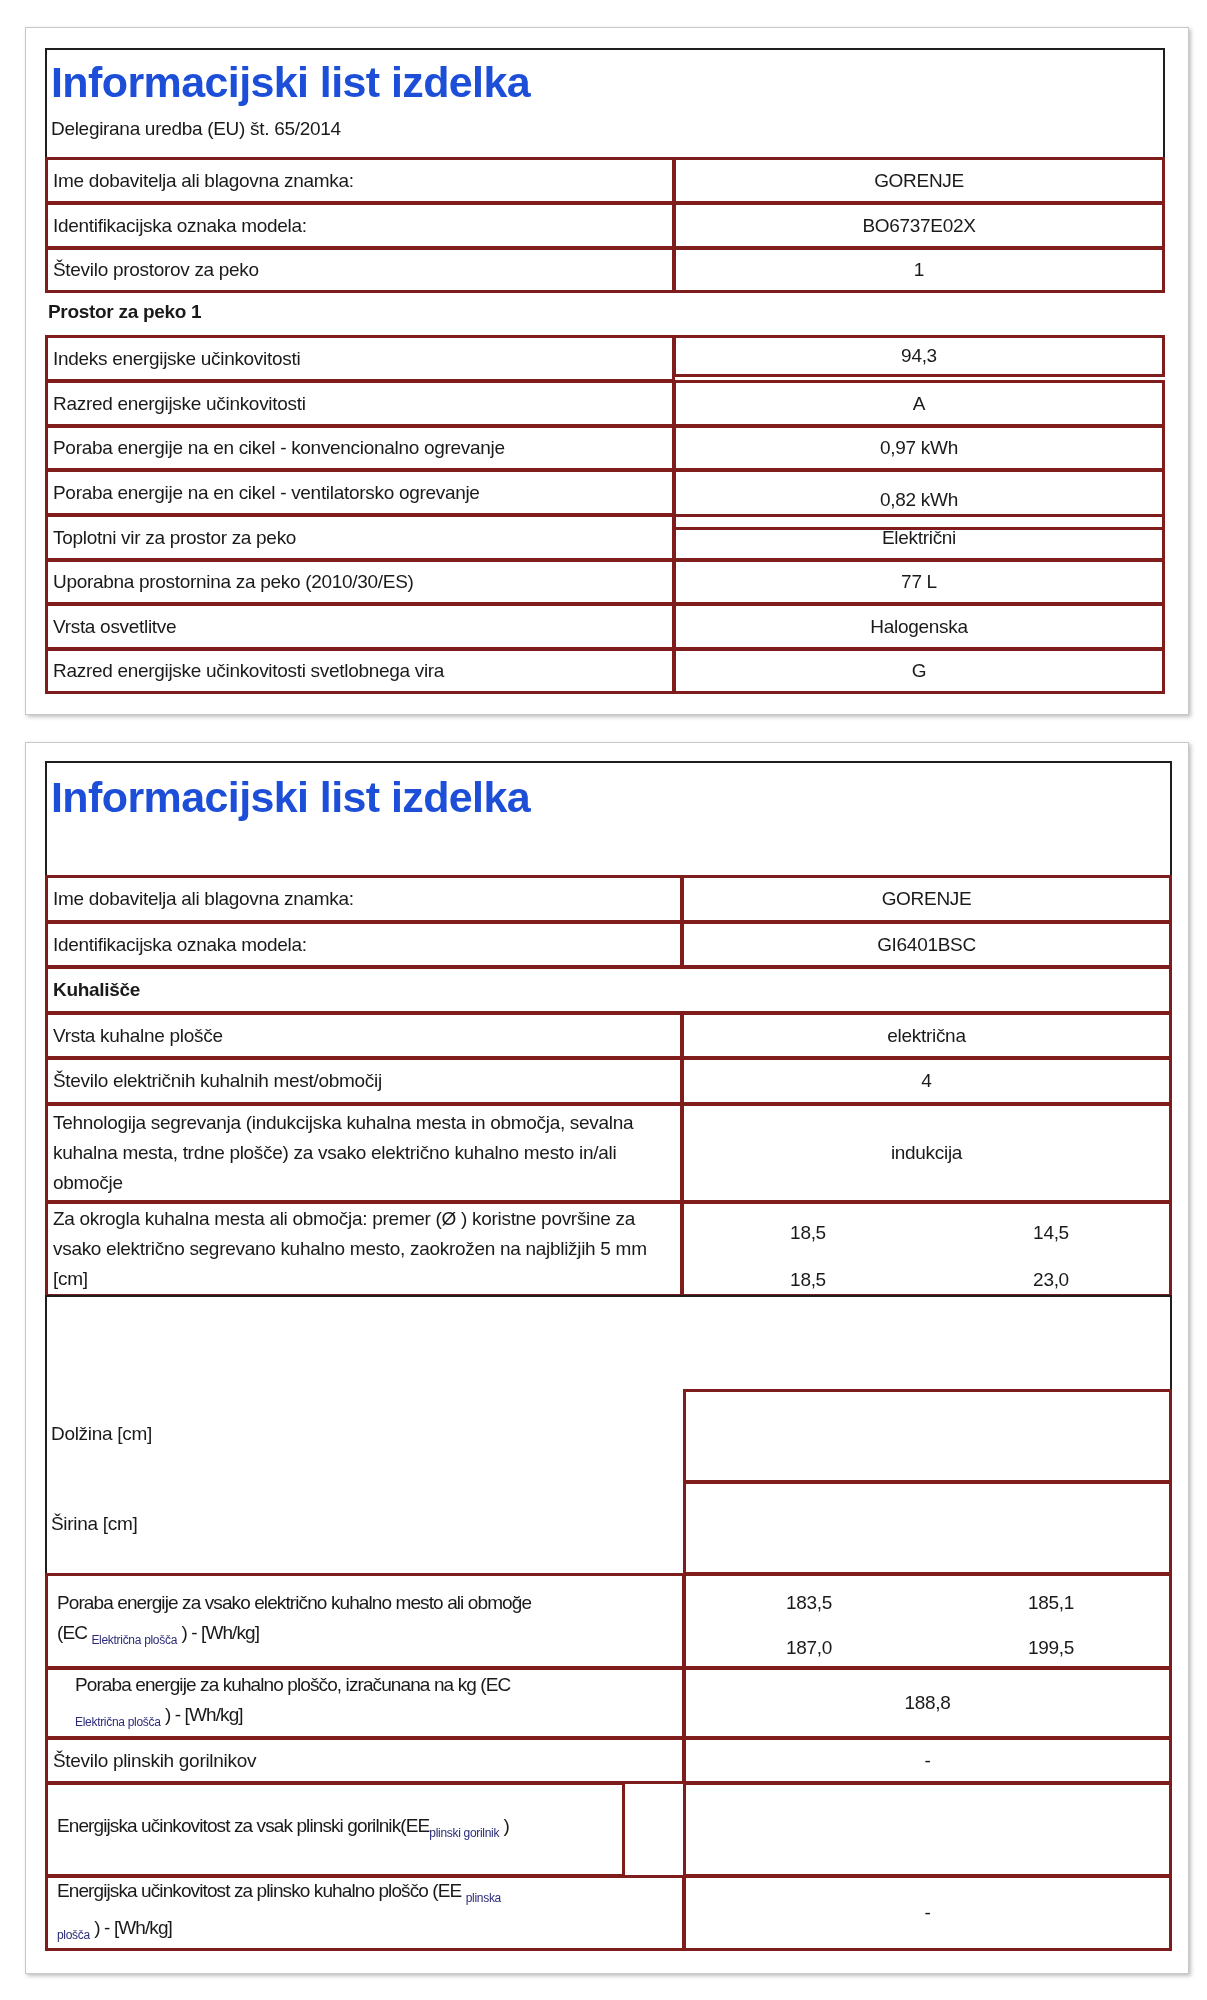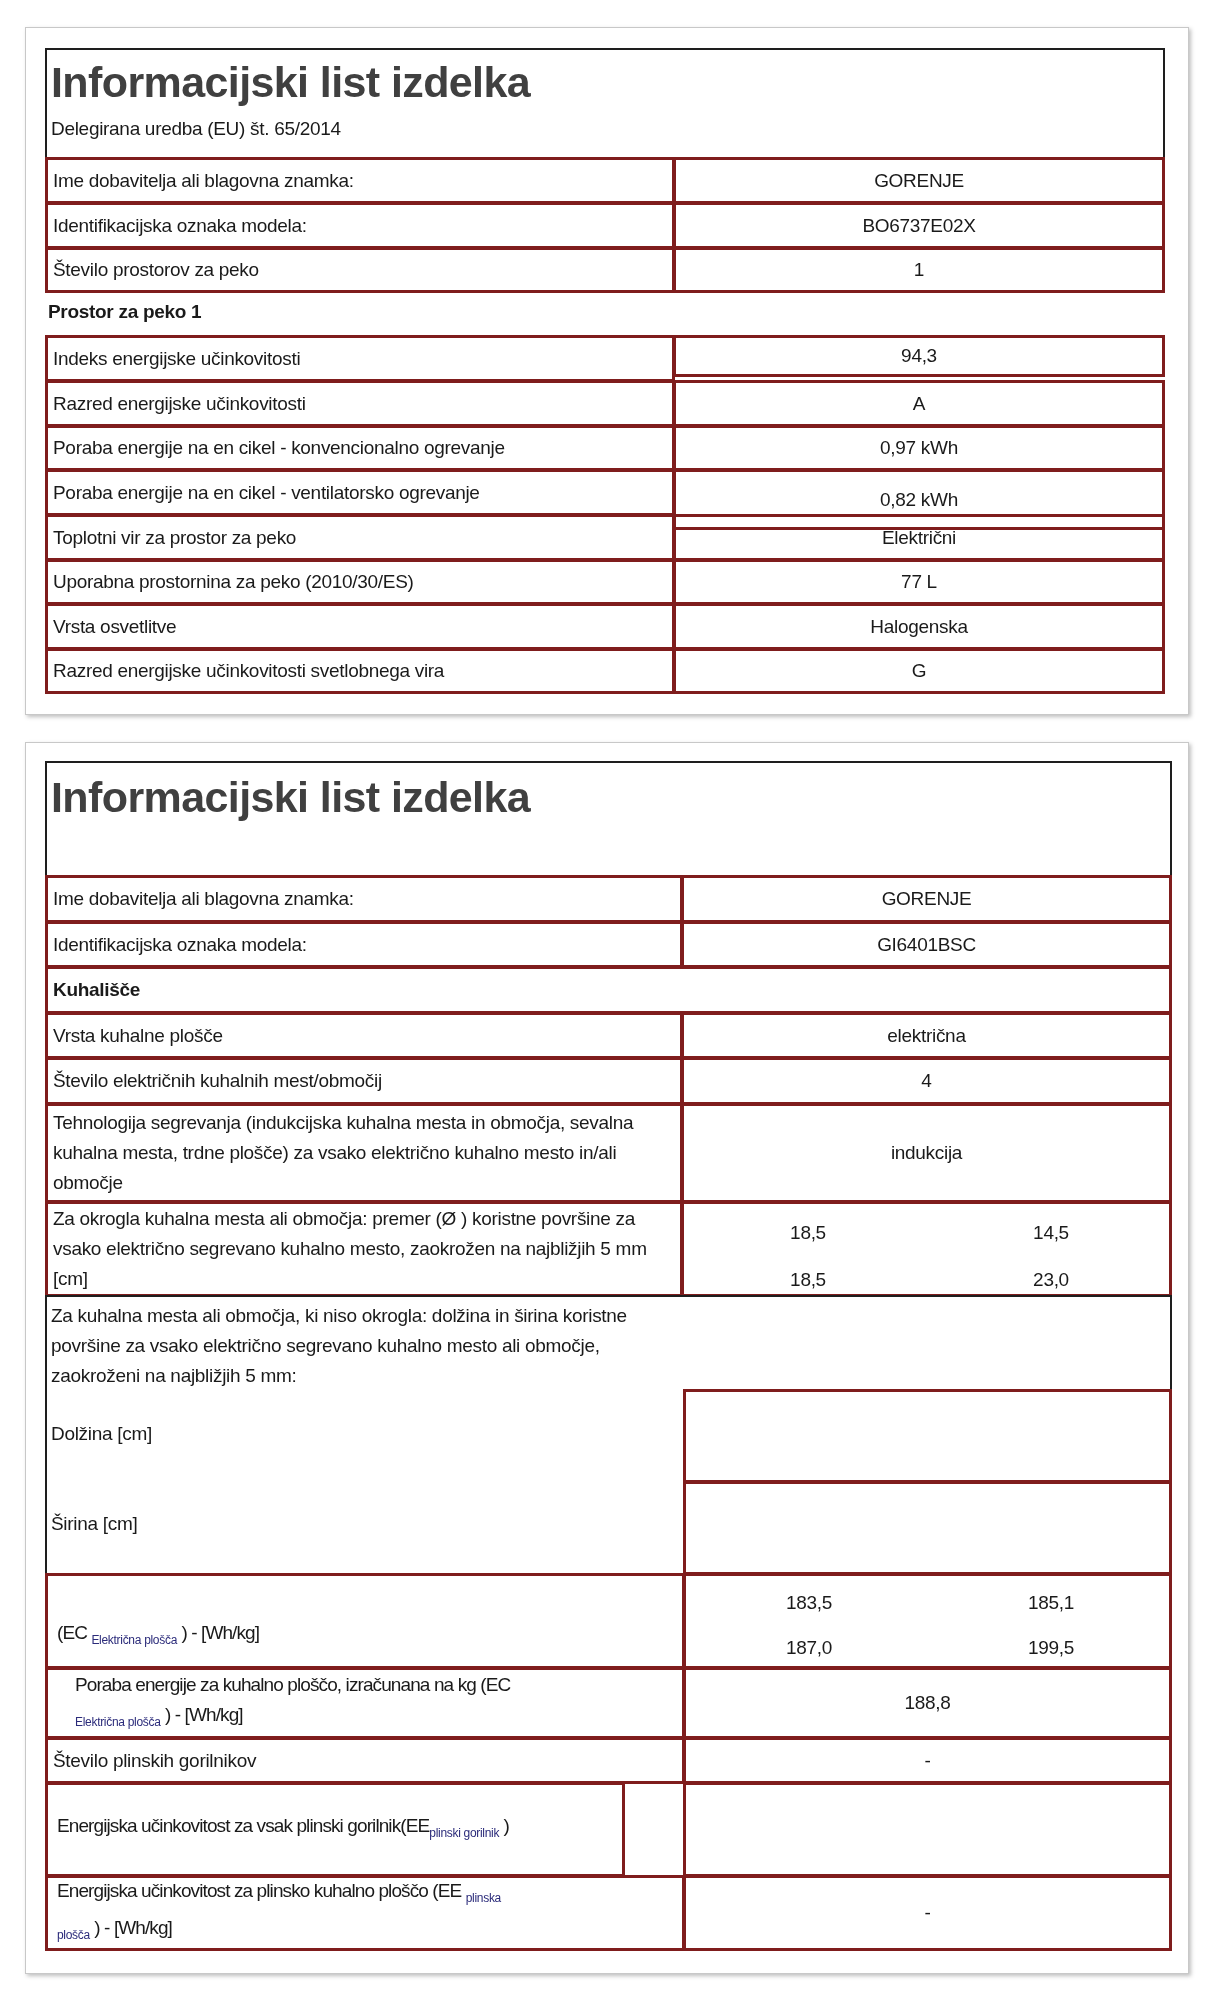--- a/index.html
+++ b/index.html
@@ -13,21 +13,21 @@
   }
   #card1 { top: 27px; height: 686px; }
   #card2 { top: 742px; height: 1230px; }
   .abs { position: absolute; box-sizing: border-box; }
   .cell {
     position: absolute; box-sizing: border-box; border: 3px solid #7f1d1d;
     font-size: 19px; display: flex; align-items: center; padding: 0 5px;
     line-height: 30px; letter-spacing: -0.3px;
   }
   .cell.val { justify-content: center; padding: 0; text-align: right; }
-  .title { font-size: 43px; font-weight: bold; letter-spacing: -0.6px; color: #404040; }
+  .title { font-size: 43px; font-weight: bold; letter-spacing: -0.6px; color: #1d4ed8; }
   .sub { font-size: 12px; color: #2b2b7a; vertical-align: -5px; letter-spacing: -0.3px; }
   .bold { font-weight: bold; text-align: center; }
   .multi { align-items: center; }
   .pair { position: absolute; font-size: 19px; transform: translateX(-50%); }
 </style>
 </head>
 <body>
 
 <div class="card" id="card1"></div>
 
@@ -85,30 +85,29 @@
 
 <div class="cell multi" style="left:45px; top:1201px; width:638px; height:96px;">Za okrogla kuhalna mesta ali območja: premer  (Ø ) koristne površine za vsako električno segrevano kuhalno mesto, zaokrožen na najbližjih 5 mm [cm]</div>
 <div class="cell val" style="left:681px; top:1201px; width:491px; height:96px;">
   <span class="pair" style="left:124px; top:14px;">18,5</span>
   <span class="pair" style="left:367px; top:14px;">14,5</span>
   <span class="pair" style="left:124px; top:61px;">18,5</span>
   <span class="pair" style="left:367px; top:61px;">23,0</span>
 </div>
 
 <div class="abs" style="left:45px; top:1295px; width:1127px; height:280px; border:2px solid #1e1e1e;">
-  <div class="abs" style="left:4px; top:4px; width:625px; font-size:19px; line-height:30px; letter-spacing:-0.3px;">Za kuhalna mesta ali območja, ki niso okrogla: dolžina in širina koristne površine za vsako električno segrevano kuhalno mesto ali območje, zaokroženi na najbližjih 5 mm:</div>
   <div class="abs" style="left:4px; top:126px; font-size:19px; letter-spacing:-0.3px;">Dolžina [cm]</div>
   <div class="abs" style="left:4px; top:216px; font-size:19px; letter-spacing:-0.3px;">Širina [cm]</div>
 </div>
 <div class="cell val" style="left:683px; top:1389px; width:489px; height:94px;"></div>
 <div class="cell val" style="left:683px; top:1481px; width:489px; height:94px;"></div>
 
 <div class="cell multi" style="left:45px; top:1573px; width:640px; height:96px; padding-left:9px; letter-spacing:-0.9px;">
   <div>
-    <br>
+    <span>Poraba energije za vsako električno kuhalno mesto ali obmoğe</span><br>
     <span>(EC </span><span class="sub">Električna plošča</span><span> ) - [Wh/kg]</span>
   </div>
 </div>
 <div class="cell val" style="left:683px; top:1573px; width:489px; height:96px;">
   <span class="pair" style="left:123px; top:12px;">183,5</span>
   <span class="pair" style="left:365px; top:12px;">185,1</span>
   <span class="pair" style="left:123px; top:57px;">187,0</span>
   <span class="pair" style="left:365px; top:57px;">199,5</span>
 </div>
 

